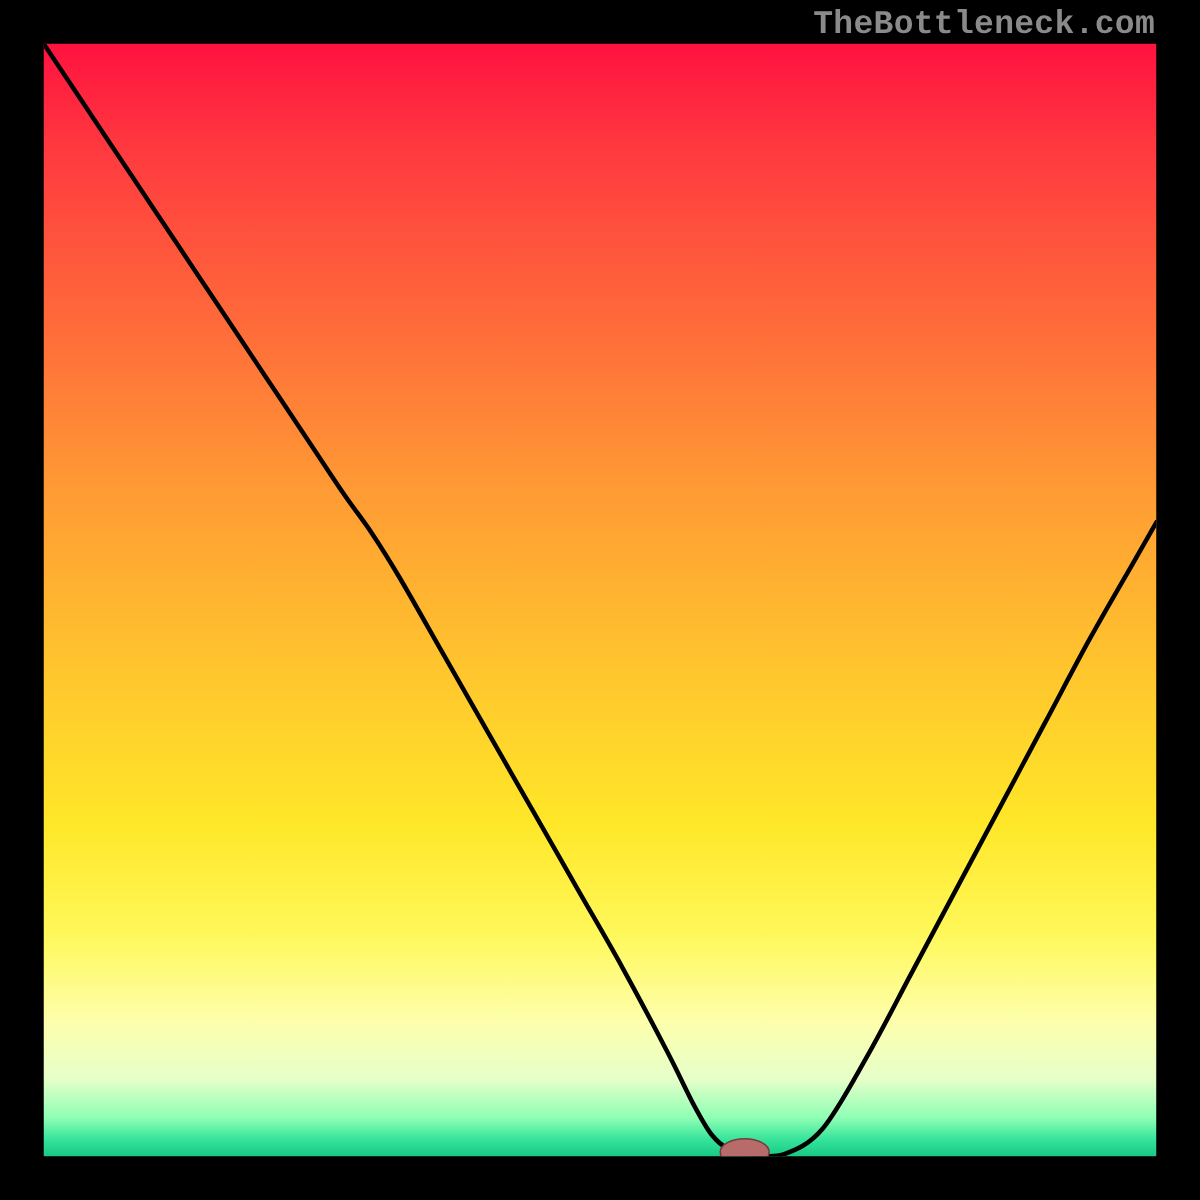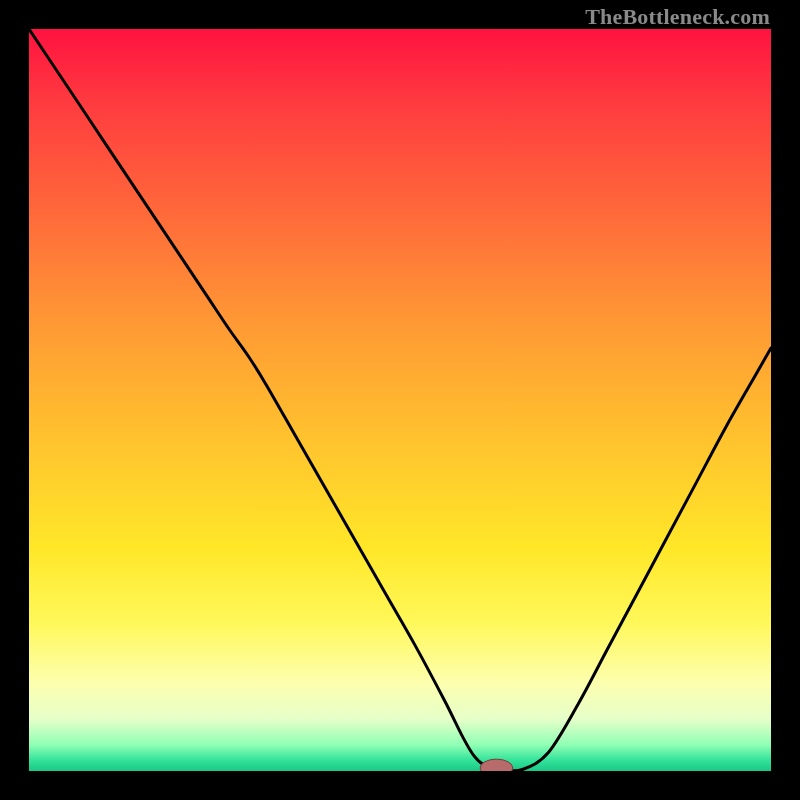--- a/index.html
+++ b/index.html
@@ -25,21 +25,21 @@
     width: 742px;
     height: 742px;
   }
   .plot svg {
     display: block;
   }
   .watermark {
     position: absolute;
     top: 4px;
     right: 30px;
-    font-family: Liberation Serif, serif;
+    font-family: Liberation Mono, monospace;
     font-size: 22px;
     font-weight: 600;
     color: #8a8a8a;
     letter-spacing: 0.2px;
     text-align: center;
   }
 </style>
 </head>
 <body>
 

